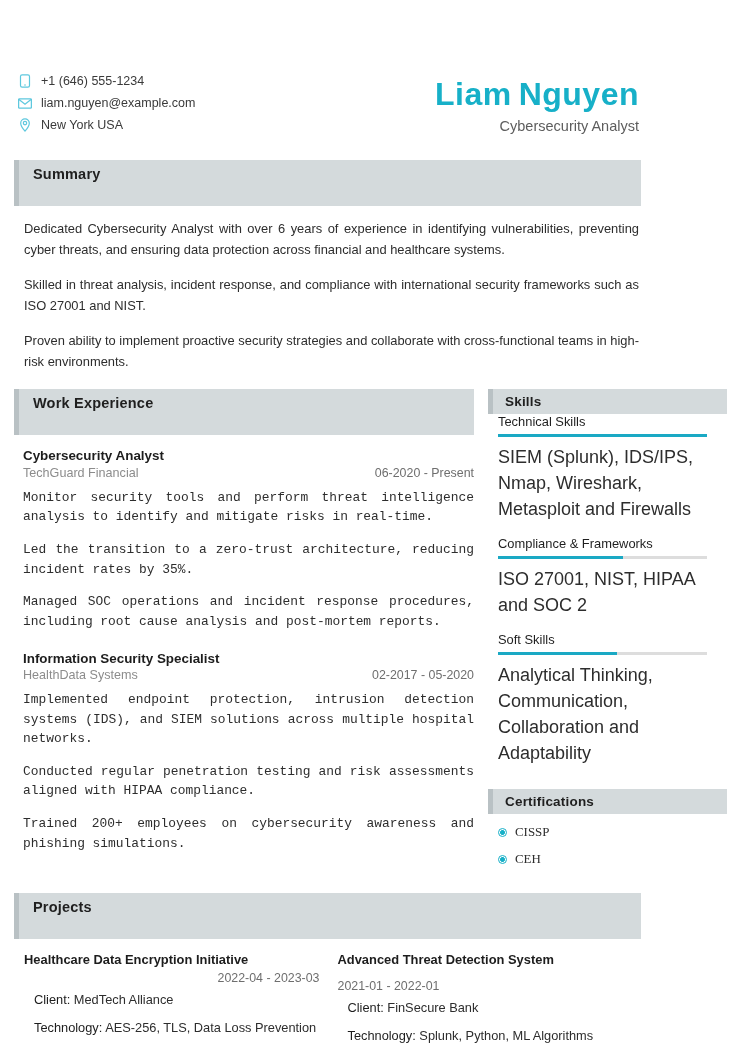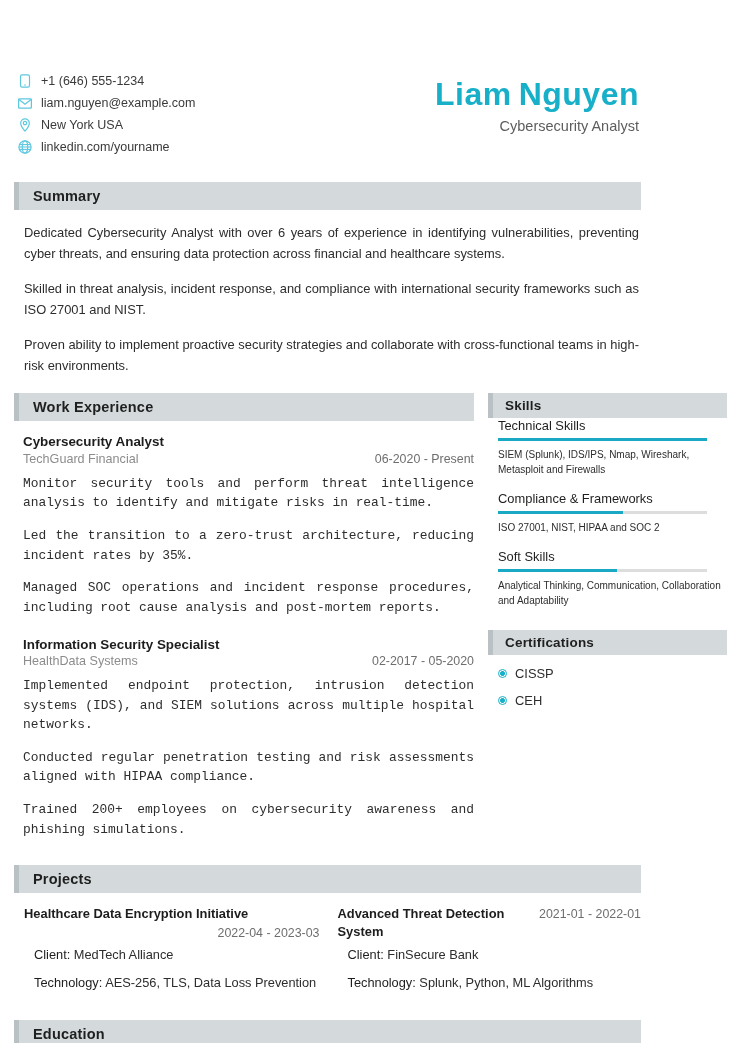--- a/index.html
+++ b/index.html
@@ -55,21 +55,21 @@
     font-size: 14.5px;
     color: #5d5d5d;
     margin-top: 5px;
     white-space: nowrap;
   }
 
   
   .sec-bar {
     background: #d4dadc;
     border-left: 5px solid #b9c1c4;
-    padding: 6px 0 6px 14px;
+    padding: 6px 0 24px 14px;
     font-size: 14.5px;
     font-weight: bold;
     color: #1f1f1f;
     letter-spacing: 0.2px;
   }
   .sec-bar.small { font-size: 13.5px; padding: 5px 0 5px 12px; }
 
   .body-wrap { padding: 0 14px 0 14px; }
 
   
@@ -130,52 +130,53 @@
   }
   .skill-track {
     position: relative;
     height: 3px;
     background: #dddddd;
     width: 209px;
     margin-bottom: 7px;
   }
   .skill-fill { position: absolute; left: 0; top: 0; height: 3px; background: #1aa9c4; }
   .skill-items {
-    font-size: 10px;
+    font-size: 18px;
     line-height: 1.45;
     color: #2d2d2d;
   }
 
   
   .certs-wrap { margin-top: 22px; }
   .cert-list { padding: 11px 0 0 10px; }
   .cert-item {
     display: flex;
     align-items: center;
     gap: 8px;
     font-size: 12.9px;
     color: #2d2d2d;
     margin-bottom: 12px;
+    font-family: Liberation Serif, serif;
   }
   .cert-item:last-child { margin-bottom: 0; }
   .cert-dot {
     width: 9px; height: 9px;
     border-radius: 50%;
     border: 1.5px solid #17b0c8;
     background: radial-gradient(circle, #17b0c8 0 45%, #ffffff 46% 100%);
     flex: 0 0 9px;
   }
 
   
   .projects { margin-top: 26px; }
   .proj-cols { display: flex; margin-top: 12px; gap: 0; }
   .proj { width: 50%; padding-left: 10px; }
   .proj-head-a { font-size: 12.9px; font-weight: bold; color: #1d1d1d; line-height: 1.35; }
   .proj-date-right { font-size: 12.4px; color: #6e6e6e; text-align: right; margin-top: 3px; padding-right: 8px; }
-  .proj-head-inline { display: flex; align-items: baseline; gap: 11px; }
+  .proj-head-inline { display: flex; align-items: baseline; gap: 11px; flex-direction: column; }
   .proj-head-inline .proj-date-inline { font-size: 12.4px; color: #6e6e6e; white-space: nowrap; margin-top: 0; }
   .proj-line { font-size: 12.8px; color: #2d2d2d; line-height: 1.4; margin-top: 10px; padding-left: 10px; }
   .proj-line.tight { margin-top: 6px; }
   .proj-line b { font-weight: normal; color: #1d1d1d; }
 
   
   .education { margin-top: 28px; }
   .edu-body { padding: 0 0 0 10px; margin-top: 12px; }
   .edu-head { display: flex; justify-content: space-between; align-items: baseline; }
   .edu-school { font-size: 13.2px; font-weight: bold; color: #1d1d1d; }
@@ -214,32 +215,20 @@
       <div class="contact-row">
         <span class="ico">
           <svg width="12" height="14" viewBox="0 0 12 14">
               <path d="M6 0.9c-2.4 0-4.3 1.9-4.3 4.3 0 3.2 4.3 7.9 4.3 7.9s4.3-4.7 4.3-7.9C10.3 2.8 8.4 0.9 6 0.9z" fill="none" stroke="#5ec8de" stroke-width="1.2"></path>
               <circle cx="6" cy="5.1" r="1.7" fill="none" stroke="#5ec8de" stroke-width="1.2"></circle>
             </svg>
         </span>
         <span class="contact-txt">New York USA</span>
       </div>
 
-      <div class="contact-row">
-        <span class="ico">
-          <svg width="14" height="14" viewBox="0 0 14 14">
-              <circle cx="7" cy="7" r="6.1" fill="none" stroke="#5ec8de" stroke-width="1.2"></circle>
-              <ellipse cx="7" cy="7" rx="2.7" ry="6.1" fill="none" stroke="#5ec8de" stroke-width="1.1"></ellipse>
-              <line x1="1" y1="4.6" x2="13" y2="4.6" stroke="#5ec8de" stroke-width="1.1"></line>
-              <line x1="1" y1="9.4" x2="13" y2="9.4" stroke="#5ec8de" stroke-width="1.1"></line>
-              <line x1="0.9" y1="7" x2="13.1" y2="7" stroke="#5ec8de" stroke-width="1.1"></line>
-            </svg>
-        </span>
-        <span class="contact-txt">linkedin.com/yourname</span>
-      </div>
 
     </div>
 
     <div class="identity">
       <div class="name"><span>Liam</span><span class="gap"></span><span>Nguyen</span></div>
       <div class="job-title">Cybersecurity Analyst</div>
     </div>
 
   </div>
 

